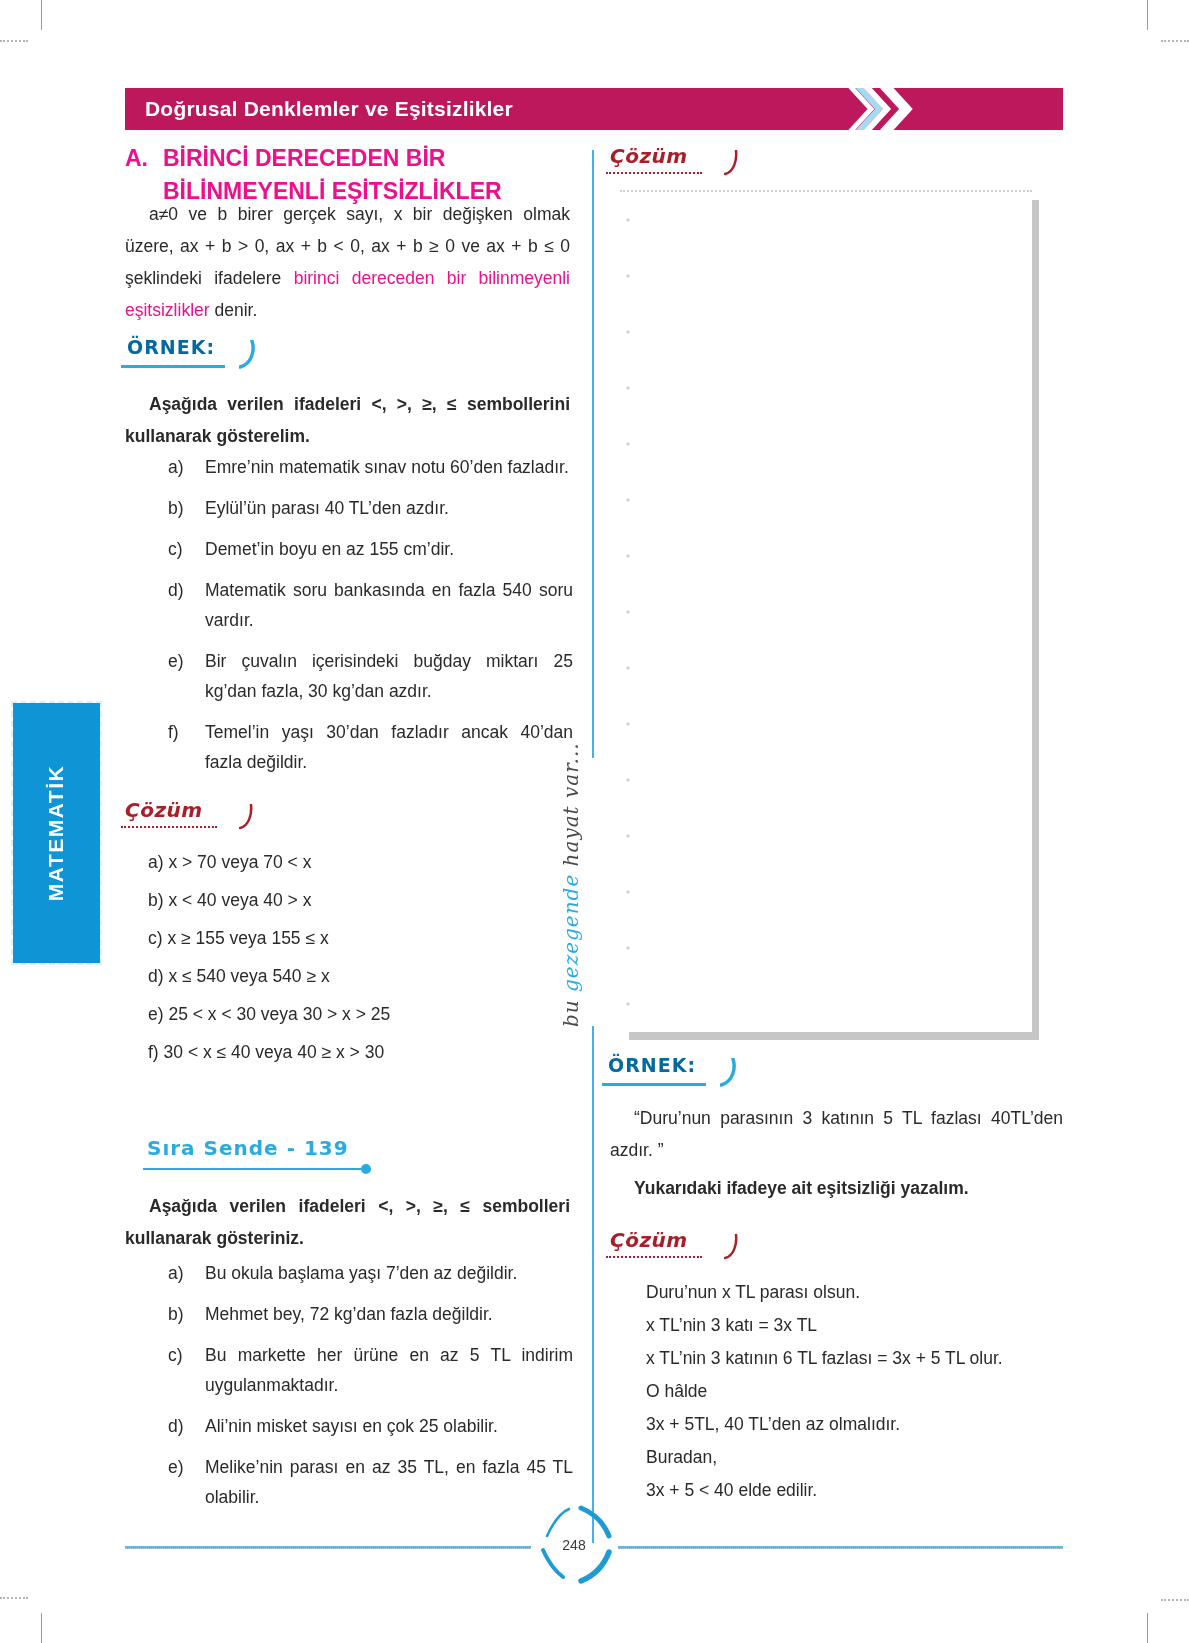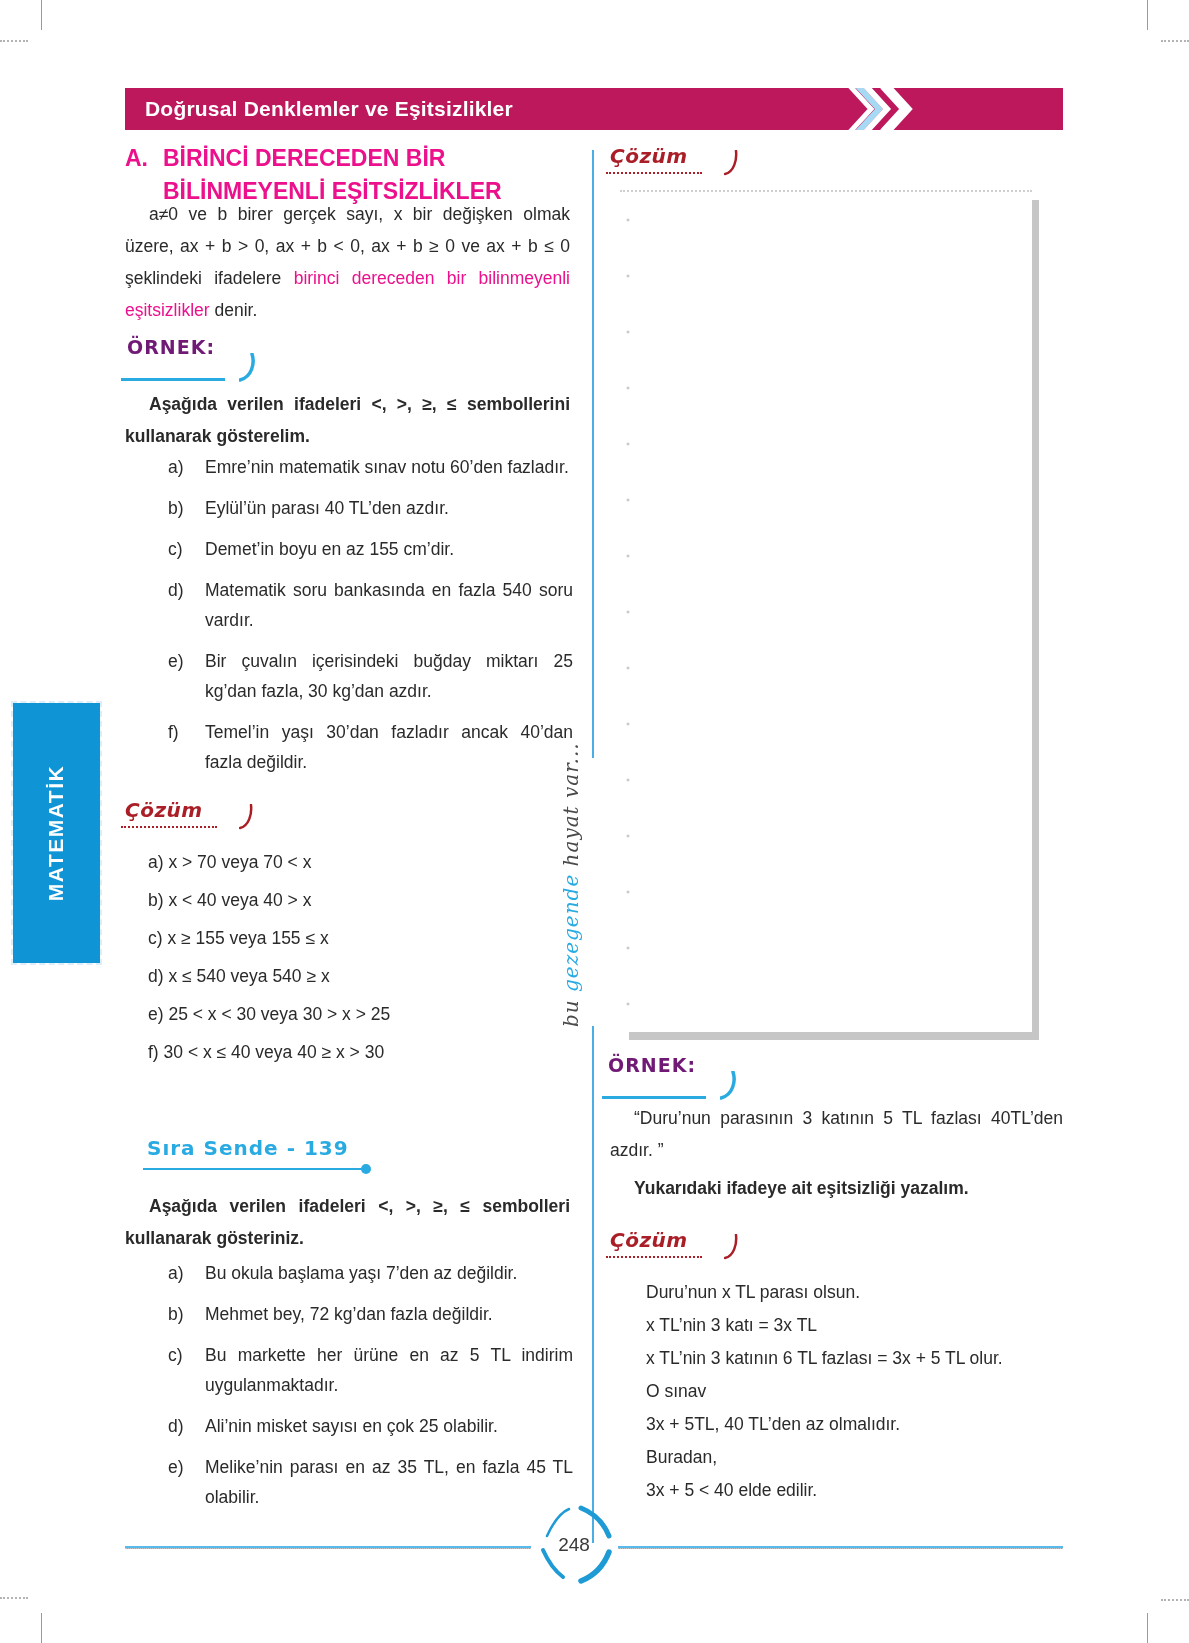--- a/index.html
+++ b/index.html
@@ -38,22 +38,22 @@
   .section-letter{width:38px;flex:none;}
 
   
   .para{position:absolute;font-size:17.5px;line-height:32px;text-align:justify;text-indent:24px;}
   .pink{color:#ec108c;}
   .bold{font-weight:bold;}
 
   
   .tag{position:absolute;display:flex;align-items:flex-end;font-family:"DejaVu Sans",sans-serif;}
   .tag-text{display:inline-block;}
-  .tag-ornek .tag-text{color:#701a75;font-weight:bold;font-size:19px;letter-spacing:1px;
-                       border-bottom:3px solid #29abe2;padding:0 10px 20px 6px;min-width:88px;}
+  .tag-ornek .tag-text{color:#0369a1;font-weight:bold;font-size:19px;letter-spacing:1px;
+                       border-bottom:3px solid #29abe2;padding:0 10px 7px 6px;min-width:88px;}
   .tag-ornek svg{margin-left:14px;margin-bottom:-2px;}
   .tag-cozum .tag-text{color:#aa1e27;font-weight:bold;font-style:italic;font-size:20px;
                        letter-spacing:.5px;border-bottom:2px dotted #aa1e27;padding:0 14px 4px 4px;text-align:center;}
   .tag-cozum svg{margin-left:22px;margin-bottom:-2px;}
   .tag-sira .tag-text{color:#29abe2;font-weight:bold;font-size:20px;letter-spacing:1px;
                       border-bottom:2px solid #29abe2;padding:0 18px 8px 4px;position:relative;margin-left:22px;}
   .tag-sira .tag-text::after{content:'';position:absolute;right:-4px;bottom:-6px;width:10px;height:10px;
                       border-radius:50%;background:#29abe2;}
 
   
@@ -70,21 +70,21 @@
   
   .answer-box{position:absolute;left:620px;top:190px;width:412px;height:840px;background:#fff;
               border-top:2px dotted #cfcfcf;box-shadow:8px 9px 0 -1px #c6c6c6;
               background-image:radial-gradient(circle at 8px 28px,#cbcbcb 1.2px,transparent 1.8px);
               background-size:412px 56px;}
 
   
   .footer-line{position:absolute;top:1546px;height:2px;background:#58b9ea;border-bottom:1px dotted #c6c6c6;}
   .page-diamond{position:absolute;left:531px;top:1502px;width:86px;height:86px;}
   .page-num{position:absolute;inset:0;display:flex;align-items:center;justify-content:center;
-            font-size:19px;color:#3a3a3a;}
+            font-size:14px;color:#3a3a3a;}
 </style>
 </head>
 <body>
 
 <div class="page">
 
   <div class="crop-v" style="left:41px;top:0;height:30px"></div>
   <div class="crop-h" style="left:0;top:40px"></div>
   <div class="crop-v" style="left:1147px;top:0;height:30px"></div>
   <div class="crop-h" style="left:1161px;top:40px"></div>
@@ -230,21 +230,21 @@
     <span class="tag-text">Çözüm</span>
     <svg width="15" height="26" viewBox="0 0 15 26">
       <path d="M1,24 C10,22 13,10 12,1" stroke="#aa1e27" stroke-width="2.5" fill="none" stroke-linecap="round"></path>
     </svg>
   </div>
 
   <div class="sol-list" style="left:646px;top:1282px">
       <div class="sol-line">Duru’nun x TL parası olsun.</div>
       <div class="sol-line">x TL’nin 3 katı = 3x TL</div>
       <div class="sol-line">x TL’nin 3 katının 6 TL fazlası = 3x + 5 TL olur.</div>
-      <div class="sol-line">O sınav</div>
+      <div class="sol-line">O hâlde</div>
       <div class="sol-line">3x + 5TL, 40 TL’den az olmalıdır.</div>
       <div class="sol-line">Buradan,</div>
       <div class="sol-line">3x + 5 &lt; 40 elde edilir.</div>
     </div>
 
   <div class="footer-line" style="left:125px;width:406px"></div>
   <div class="footer-line" style="left:618px;width:445px"></div>
   <div class="page-diamond">
     <svg width="86" height="86" viewBox="0 0 86 86">
       <path d="M16,34 Q26,12 38,7" stroke="#1e9ad5" stroke-width="2.5" fill="none" stroke-linecap="round"></path>

